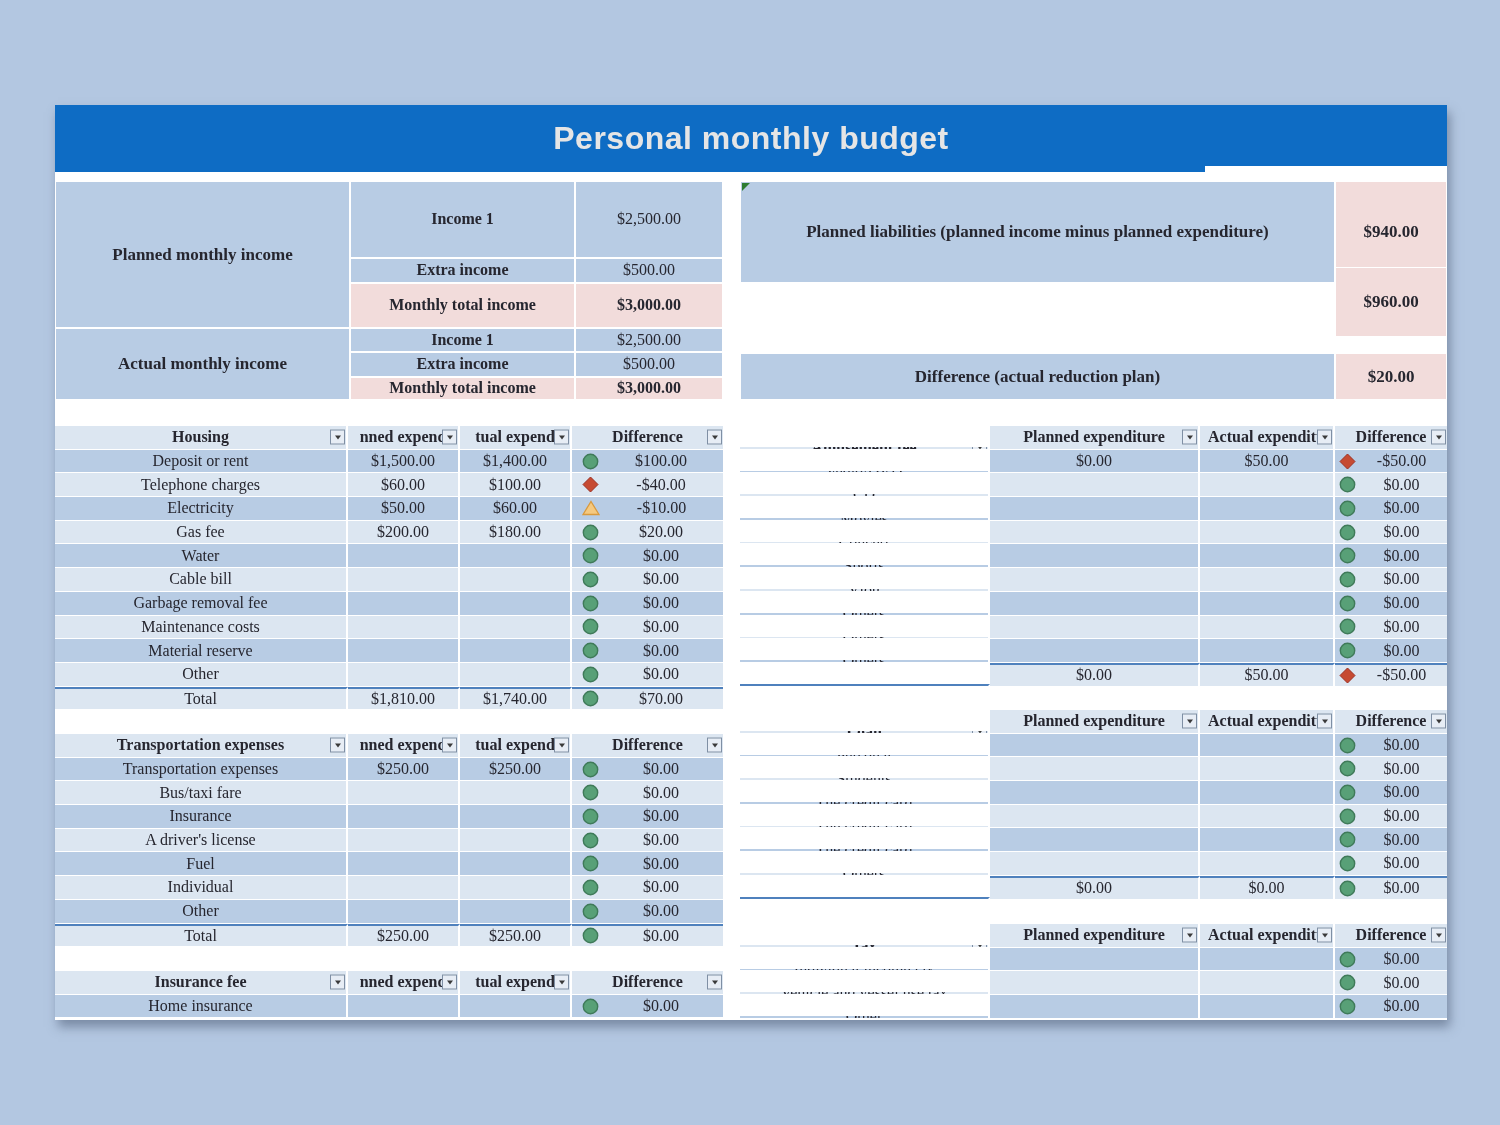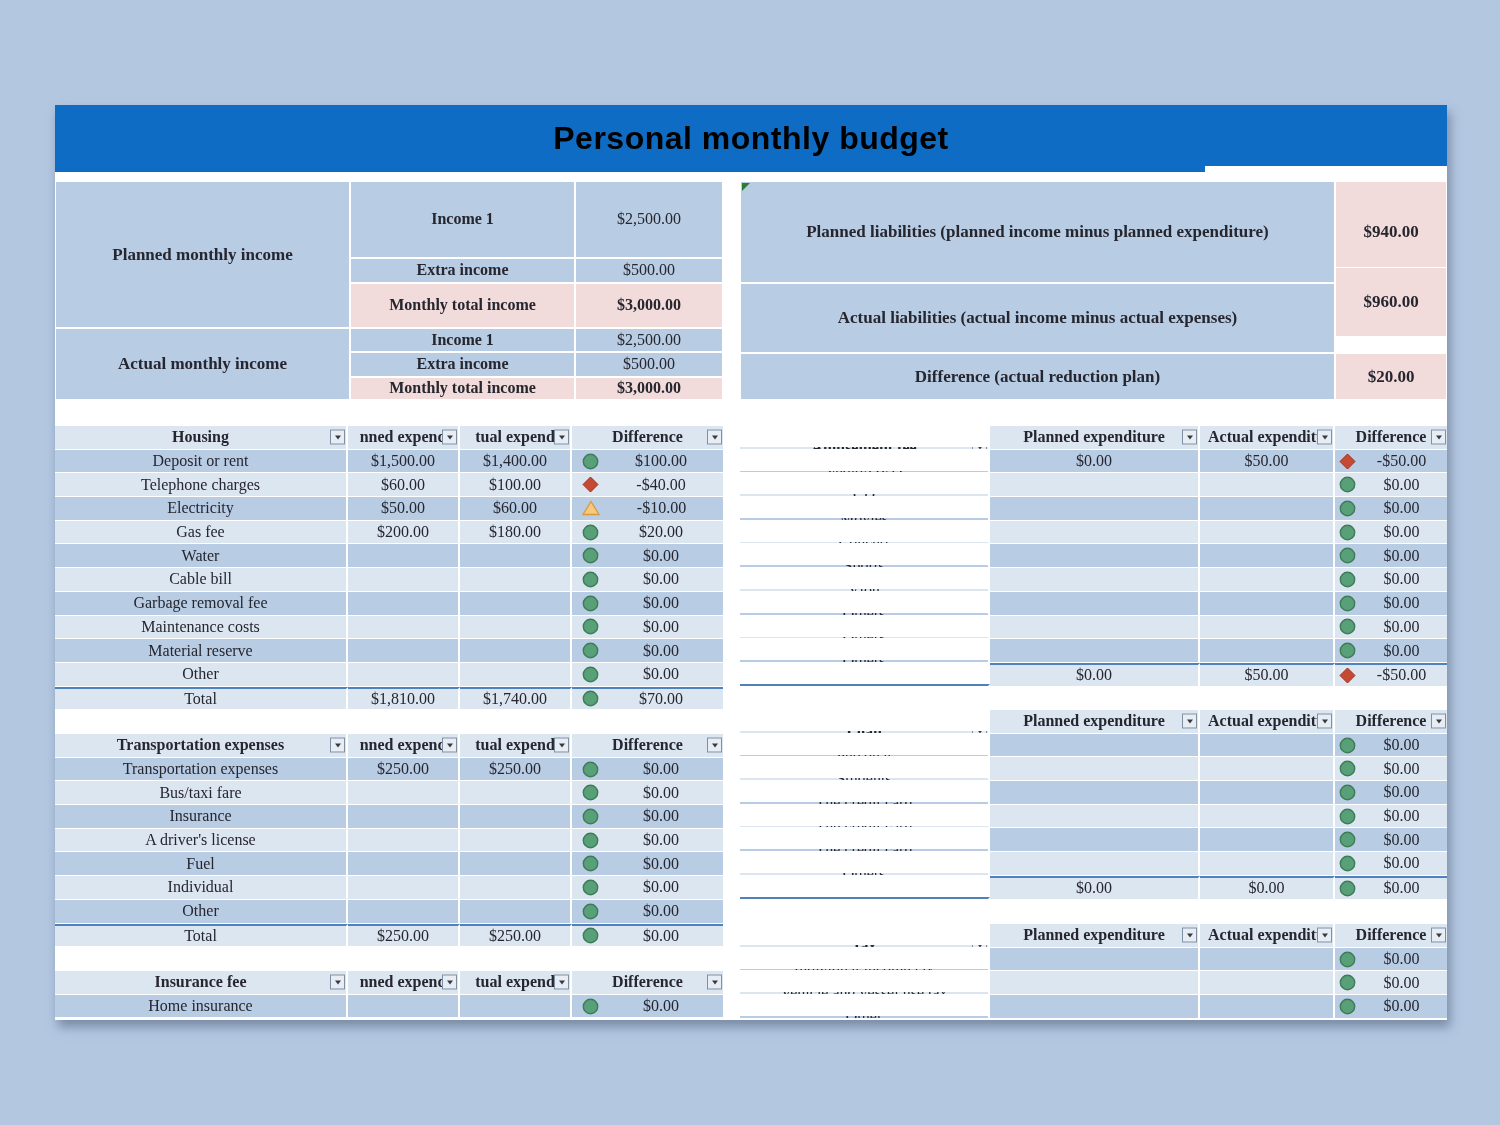--- a/index.html
+++ b/index.html
@@ -13,21 +13,21 @@
     position:absolute;left:55px;top:105px;width:1392px;height:915px;
     background:#ffffff;
     box-shadow:3px 7px 10px rgba(75,90,115,.55);
   }
   
   .titlebar{
     position:absolute;left:0;top:0;width:1392px;height:67px;background:#0e6cc4;
     display:flex;align-items:center;justify-content:center;
   }
   .titlebar span{
-    color:#000000;font-family:"Liberation Sans","DejaVu Sans",sans-serif;
+    color:#e5e5e5;font-family:"Liberation Sans","DejaVu Sans",sans-serif;
     font-weight:bold;font-size:32px;letter-spacing:.5px;
   }
   .title-notch{position:absolute;left:1150px;top:61px;width:242px;height:6px;background:#fff;}
 
   
   .cell{
     position:absolute;box-sizing:border-box;border:1px solid #fff;
     display:flex;align-items:center;justify-content:center;text-align:center;
     font-size:16px;line-height:1.15;
   }
@@ -102,21 +102,20 @@
   <div class="cell blue bold" style="left:295px;top:247px;width:225px;height:25px;">Extra income</div>
   <div class="cell blue" style="left:520px;top:247px;width:148px;height:25px;">$500.00</div>
   <div class="cell pink bold" style="left:295px;top:272px;width:225px;height:23px;">Monthly total income</div>
   <div class="cell pink bold" style="left:520px;top:272px;width:148px;height:23px;">$3,000.00</div>
 
   <div class="cell blue lbl" style="left:685px;top:76px;width:595px;height:102px;">
     <i class="corner"></i>
     <span>Planned liabilities (planned income minus planned expenditure)</span>
   </div>
   <div class="cell pink bold" style="left:1280px;top:76px;width:112px;height:102px;font-size:17px;">$940.00</div>
-  <div class="cell blue lbl" style="left:685px;top:178px;width:595px;height:70px;">Actual liabilities (actual income minus actual expenses)</div>
   <div class="cell pink bold" style="left:1280px;top:162px;width:112px;height:70px;font-size:17px;">$960.00</div>
   <div class="cell blue lbl" style="left:685px;top:248px;width:595px;height:47px;">Difference (actual reduction plan)</div>
   <div class="cell pink bold" style="left:1280px;top:248px;width:112px;height:47px;font-size:17px;">$20.00</div>
 
   <div class="etable left" id="t-housing">
       <div class="trow header">
         <div class="tc c1">Housing<span class="fbtn"></span></div>
         <div class="tc c2">nned expend<span class="fbtn"></span></div>
         <div class="tc c3">tual expend<span class="fbtn"></span></div>
         <div class="tc c4">Difference<span class="fbtn"></span></div>

